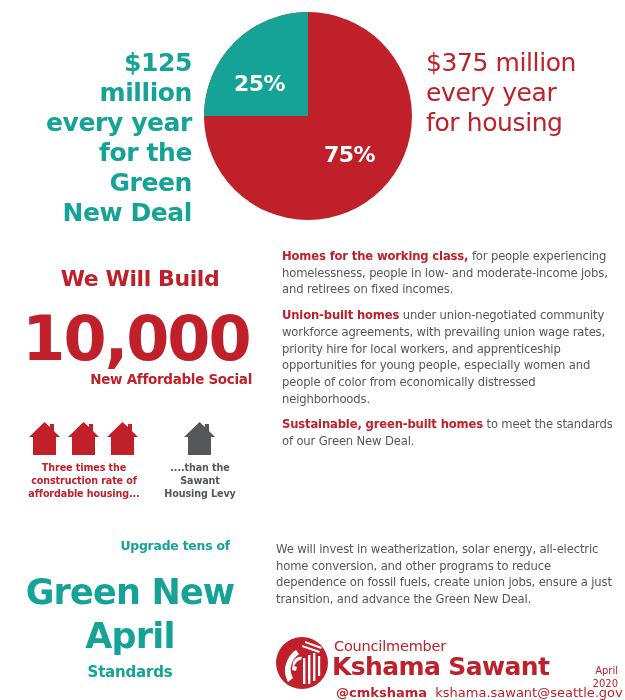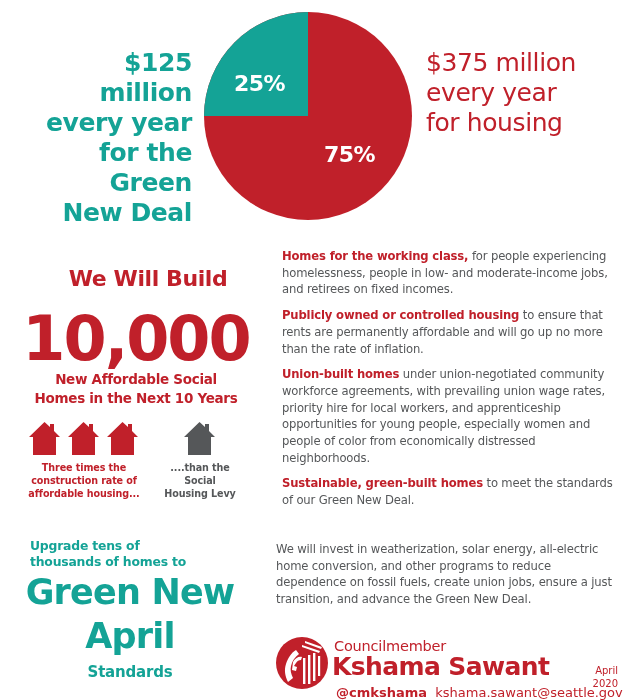--- a/index.html
+++ b/index.html
@@ -19,46 +19,46 @@
     left: 426px; top: 48px; width: 199px; text-align: left;
     font-weight: normal; font-size: 25px; line-height: 30px; letter-spacing: -0.4px;
   }
   .pie { left: 204px; top: 12px; width: 208px; height: 208px; }
   .pie-label {
     font-weight: bold; font-size: 22px; color: #ffffff; letter-spacing: -0.5px;
   }
 
   
   .build-title {
-    left: 32px; top: 266px; width: 232px; text-align: center;
+    left: 24px; top: 266px; width: 232px; text-align: center;
     font-weight: bold; font-size: 22px; letter-spacing: -0.4px;
   }
   .build-number {
     left: 14px; top: 288px; width: 244px; text-align: center;
     font-weight: bold; font-size: 62px; line-height: 78px; letter-spacing: -2px; margin-top: 12px;
   }
   .build-sub {
-    left: 20px; top: 370px; width: 232px; text-align: center;
+    left: 20px; top: 370px; width: 232px; text-align: right;
     font-weight: bold; font-size: 13.5px; line-height: 19px; letter-spacing: -0.3px;
   }
   .house { width: 33px; height: 36px; }
   .house-caption {
     font-weight: bold; font-size: 9.6px; line-height: 13px; text-align: center; letter-spacing: -0.1px;
   }
 
   
   .bullets { left: 282px; top: 248px; width: 340px; }
   .bullet {
     font-size: 11.6px; line-height: 16.7px; color: #555759; margin-bottom: 9px; letter-spacing: -0.15px;
   }
   .bullet b { color: #c0202a; font-weight: bold; margin-top: 48px; }
 
   
   .gnd-intro {
-    left: 30px; top: 538px; width: 200px; text-align: left;
+    left: 30px; top: 538px; width: 200px; text-align: right;
     font-weight: bold; font-size: 12.4px; line-height: 16px; letter-spacing: -0.2px;
   }
   .gnd-big {
     left: 0px; top: 570px; width: 260px; text-align: center;
     font-weight: bold; font-size: 35px; line-height: 44px; letter-spacing: -0.8px;
   }
   .gnd-std {
     left: 30px; top: 663px; width: 200px; text-align: center;
     font-weight: bold; font-size: 15px; letter-spacing: -0.2px;
   }
@@ -95,21 +95,20 @@
 <div class="abs right-headline red">
   <div>$375 million</div>
   <div>every year</div>
   <div>for housing</div>
 </div>
 
 <div class="abs build-title red">We Will Build</div>
 <div class="abs build-number red">10,000</div>
 <div class="abs build-sub red">
   <div>New Affordable Social</div>
-  <div>Homes in the Next 10 Years</div>
 </div>
 
 <svg class="abs house" style="left:28px; top:420px;" viewBox="0 0 33 36">
   <path d="M16.5 2 L1 17 L5 17 L5 35 L28 35 L28 17 L32 17 L26 11 L26 4 L22 4 L22 7 Z" fill="#c0202a"></path>
 </svg>
 <svg class="abs house" style="left:67px; top:420px;" viewBox="0 0 33 36">
   <path d="M16.5 2 L1 17 L5 17 L5 35 L28 35 L28 17 L32 17 L26 11 L26 4 L22 4 L22 7 Z" fill="#c0202a"></path>
 </svg>
 <svg class="abs house" style="left:106px; top:420px;" viewBox="0 0 33 36">
   <path d="M16.5 2 L1 17 L5 17 L5 35 L28 35 L28 17 L32 17 L26 11 L26 4 L22 4 L22 7 Z" fill="#c0202a"></path>
@@ -118,34 +117,32 @@
   <path d="M16.5 2 L1 17 L5 17 L5 35 L28 35 L28 17 L32 17 L26 11 L26 4 L22 4 L22 7 Z" fill="#555759"></path>
 </svg>
 
 <div class="abs house-caption red" style="left:22px; top:461px; width:124px;">
   <div>Three times the</div>
   <div>construction rate of</div>
   <div>affordable housing...</div>
 </div>
 <div class="abs house-caption grey" style="left:164px; top:461px; width:72px;">
   <div>....than the</div>
-  <div>Social</div>
+  <div>Sawant</div>
   <div>Housing Levy</div>
 </div>
 
 <div class="abs bullets">
   <p class="bullet"><b>Homes for the working class,</b><span> for people experiencing homelessness, people in low- and moderate-income jobs, and retirees on fixed incomes.</span></p>
-  <p class="bullet"><b>Publicly owned or controlled housing</b><span> to ensure that rents are permanently affordable and will go up no more than the rate of inflation.</span></p>
   <p class="bullet"><b>Union-built homes</b><span> under union-negotiated community workforce agreements, with prevailing union wage rates, priority hire for local workers, and apprenticeship opportunities for young people, especially women and people of color from economically distressed neighborhoods.</span></p>
   <p class="bullet"><b>Sustainable, green-built  homes</b><span> to meet the standards of our Green New Deal.</span></p>
 </div>
 
 <div class="abs gnd-intro teal">
   <div>Upgrade tens of</div>
-  <div>thousands of homes to</div>
 </div>
 <div class="abs gnd-big teal">
   <div>Green New</div>
   <div>April</div>
 </div>
 <div class="abs gnd-std teal">Standards</div>
 
 <p class="abs gnd-para">We will invest in weatherization, solar energy, all-electric home conversion, and other programs to reduce dependence on fossil fuels, create union jobs, ensure a just transition, and advance the Green New Deal.</p>
 
 <svg class="abs logo" viewBox="0 0 54 54">

